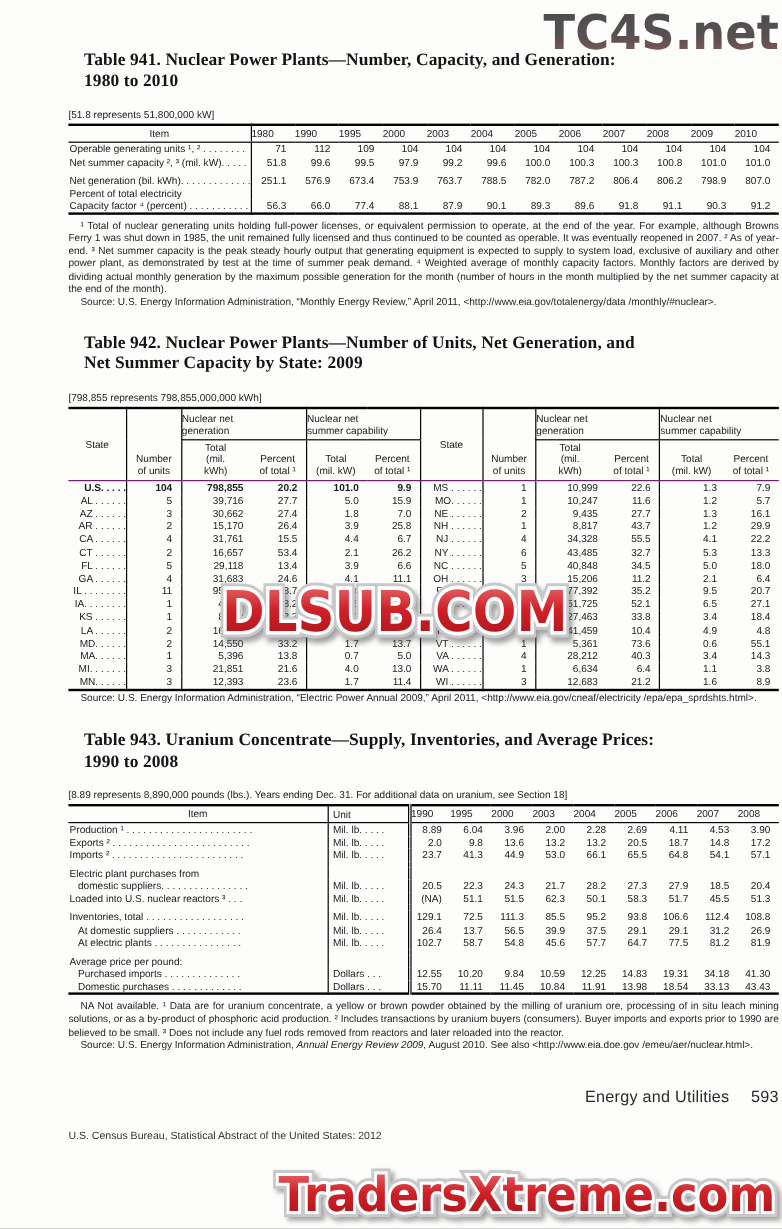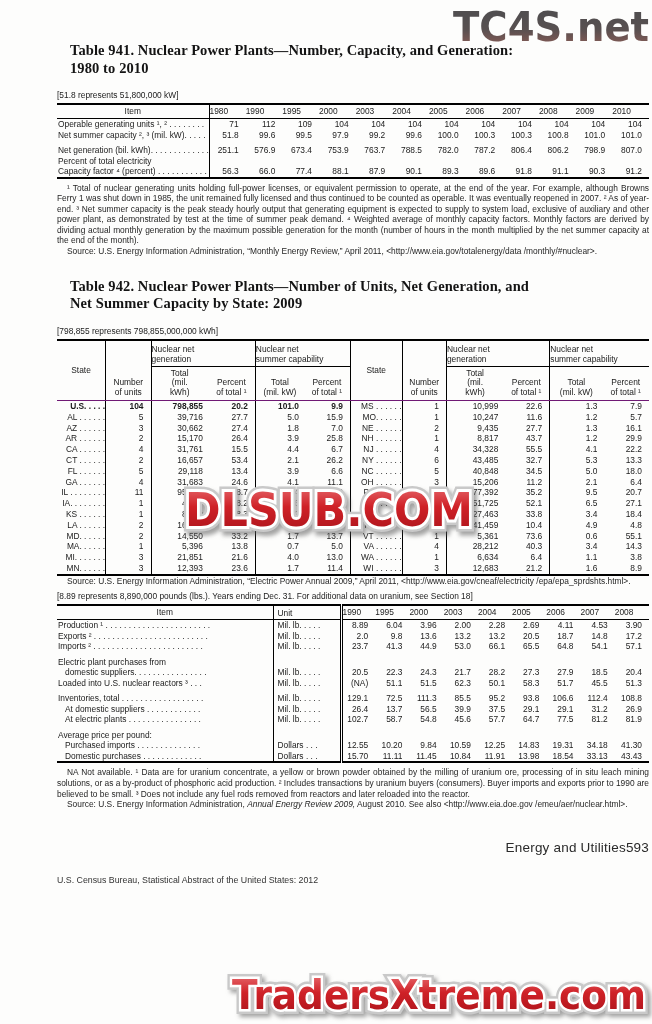--- a/index.html
+++ b/index.html
@@ -37,21 +37,21 @@
   .t942 td.val{line-height:10.8px;}
   .t942 .v0,.t942 .v1,.t942 .v3{border-left:1px solid #000;}
   .t942 .bl{border-left:1px solid #000;}
   .t942 .b{font-weight:bold;}
   
   .fnote{font-size:8.4px;line-height:10.6px;margin:4px 0 0 0;text-align:justify;text-indent:10px;color:#1f1f1f;}
   .src{font-size:8.4px;line-height:10.6px;margin:0;text-indent:10px;color:#1f1f1f;}
   .src .it{font-style:italic;}
   
   .sec-footer{margin-top:30px;text-align:right;font-size:13.5px;color:#2a2a2a;letter-spacing:.2px;}
-  .sec-footer .pg{margin-left:0;}
+  .sec-footer .pg{margin-left:18px;}
   .page-src{margin-top:20px;font-size:8.8px;color:#333;}
   
   .wm{position:absolute;pointer-events:none;}
   .wm-top{right:1px;top:3px;}
   .wm-mid{left:176px;top:469px;}
   .wm-bot{left:226px;top:966px;}
 </style>
 </head>
 <body>
 
@@ -443,20 +443,24 @@
               <td class="val v2">21.2</td>
               <td class="val v3">1.6</td>
               <td class="val v4">8.9</td>
             </tr>
           </tbody>
       </table>
       <p class="src">Source: U.S. Energy Information Administration, “Electric Power Annual 2009,” April 2011, &lt;http://www.eia.gov/cneaf/electricity /epa/epa_sprdshts.html&gt;.</p>
     </section>
 
     <section>
+      <h2 class="tbl-title t3">
+        <span>Table 943. Uranium Concentrate—Supply, Inventories, and Average Prices:</span><br>
+        <span>1990 to 2008</span>
+      </h2>
       <div class="unitnote">[8.89 represents 8,890,000 pounds (lbs.). Years ending Dec. 31. For additional data on uranium, see Section 18]</div>
       <table class="stat t943">
         <colgroup>
             <col style="width:216px">
             <col style="width:68px">
           </colgroup>
         <thead>
             <tr class="yrhead" id="t943-years">
               <th class="lbl-h">Item</th>
               <th class="unit">Unit</th>

